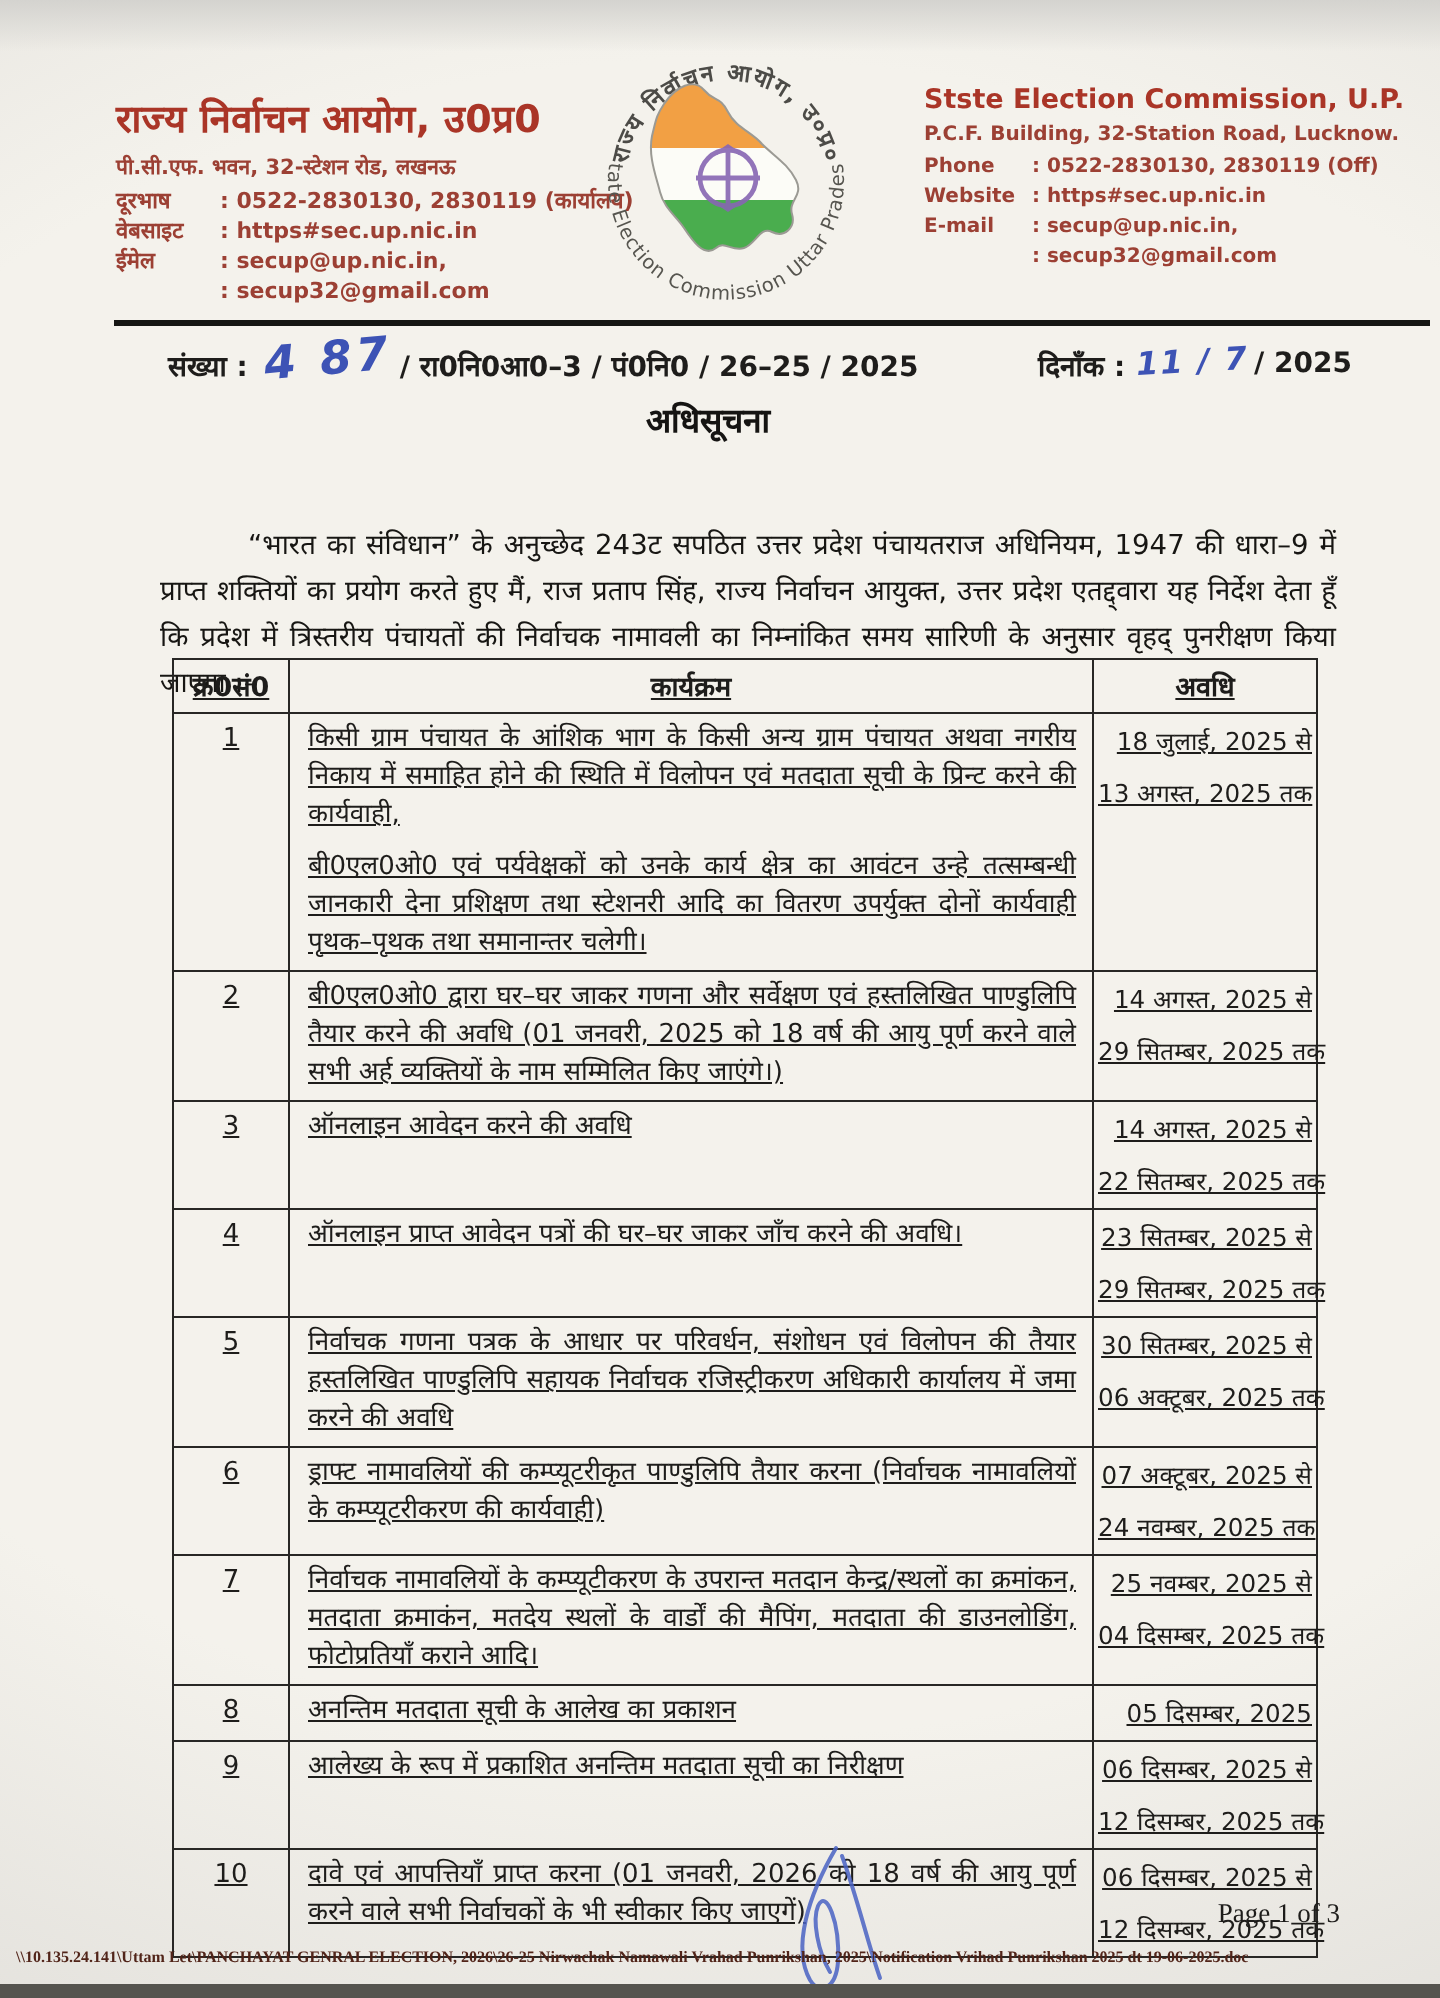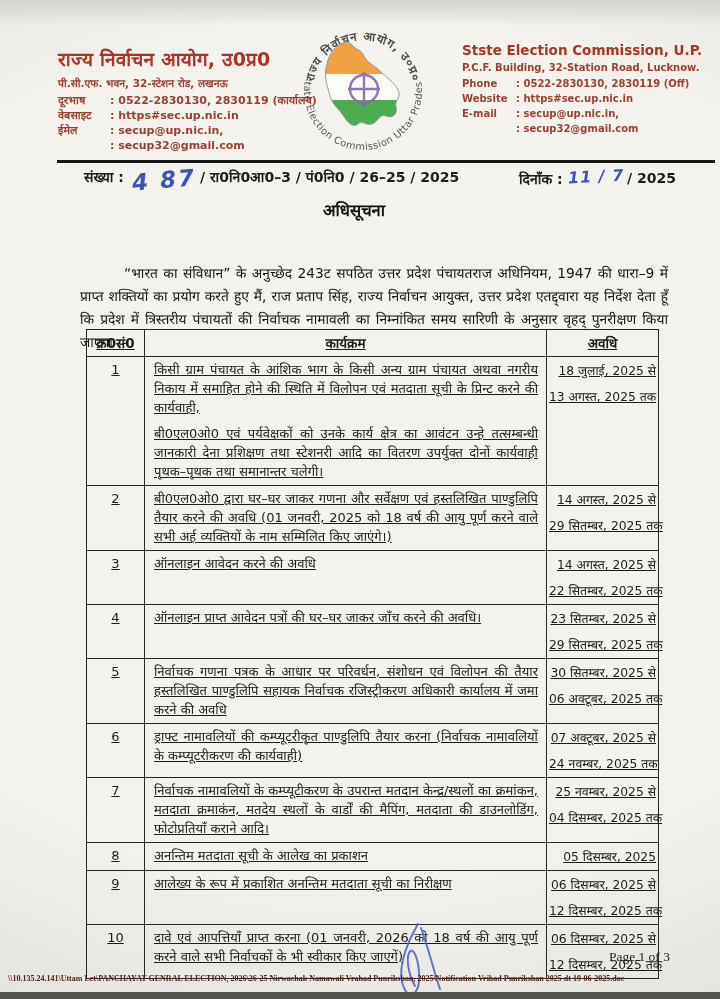--- a/index.html
+++ b/index.html
@@ -29,21 +29,21 @@
   .hdr-right .t { font-size:13.5px; font-weight:bold; color:#aa3527; margin-bottom:4px; white-space:nowrap; }
   .hdr-right .a { font-size:10px; font-weight:bold; margin-bottom:3px; white-space:nowrap; }
   .hdr-right .crow { font-size:10px; }
   .hdr-right .crow .cl { width:54px; flex:0 0 54px; }
   .logo { position:absolute; left:288px; top:12px; width:150px; height:148px; }
 
   .rule { position:absolute; left:57px; top:160px; width:658px; height:3px; background:#161614; }
 
   
   .refline { position:absolute; left:84px; top:167px; width:592px; height:30px;
-             font-size:14px; font-weight:bold; display:flex; align-items:flex-start; }
+             font-size:14px; font-weight:bold; display:flex; align-items:center; }
   .hand { color:#3d53b5; font-style:italic; font-weight:bold; }
   .hand-num { font-size:23px; letter-spacing:2px; transform:rotate(-5deg); margin:0 4px 4px 8px; }
   .hand-date { font-size:16px; letter-spacing:1px; margin:0 3px 3px 5px; transform:rotate(-3deg); }
   .ref-date { margin-left:auto; display:flex; align-items:center; }
 
   .doc-title { position:absolute; left:0; top:198px; width:708px; text-align:center;
                font-size:16.5px; font-weight:bold; color:#151412; }
 
   .intro { position:absolute; left:80px; top:226px; width:588px;
            font-size:13.8px; line-height:23px; text-align:justify; text-indent:44px; color:#171613;margin-top:36px; }

